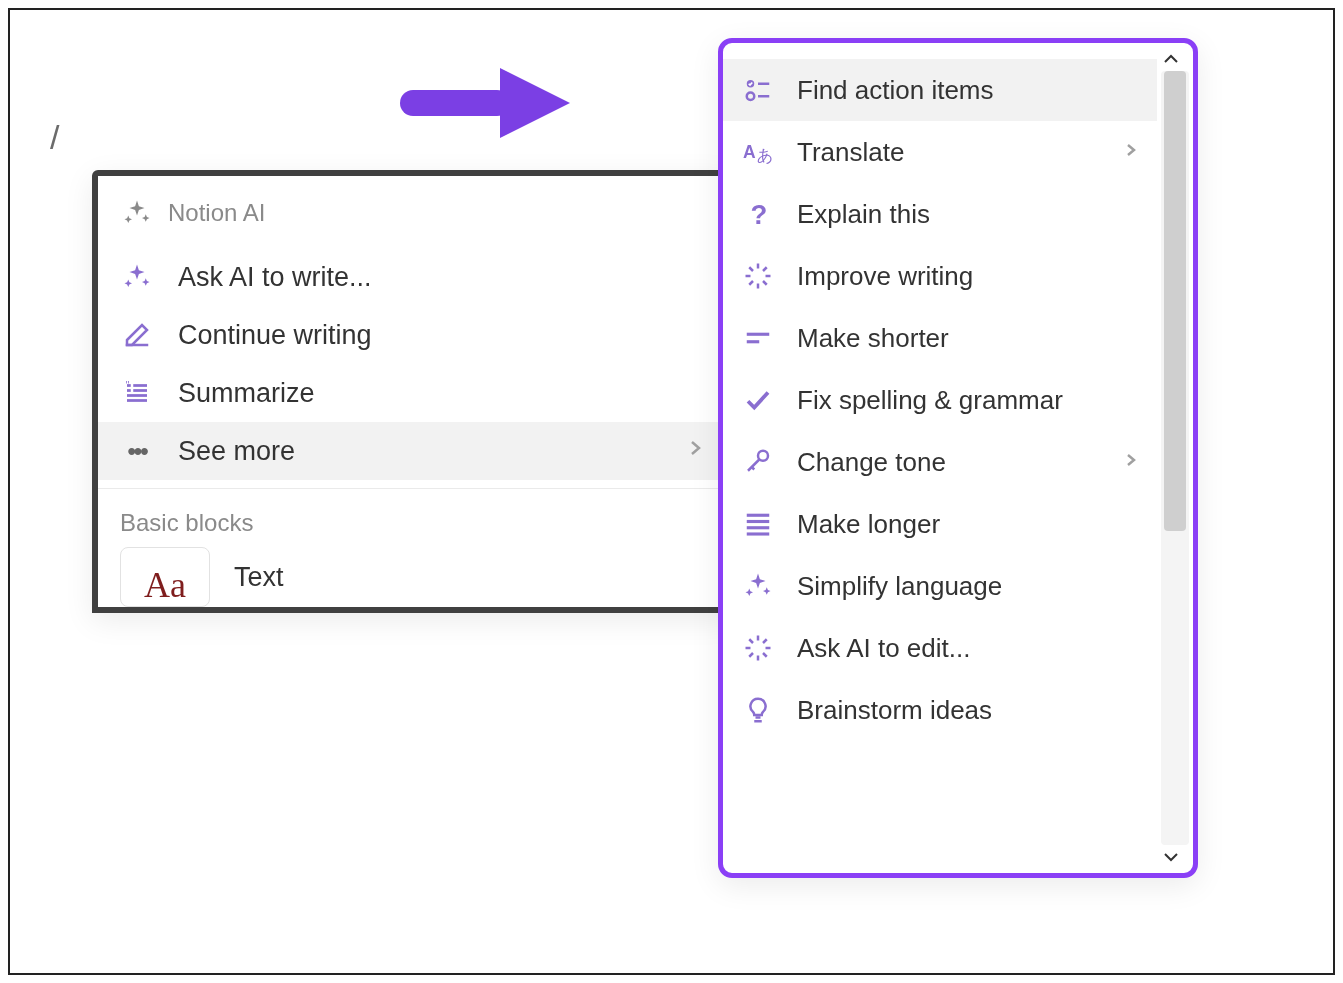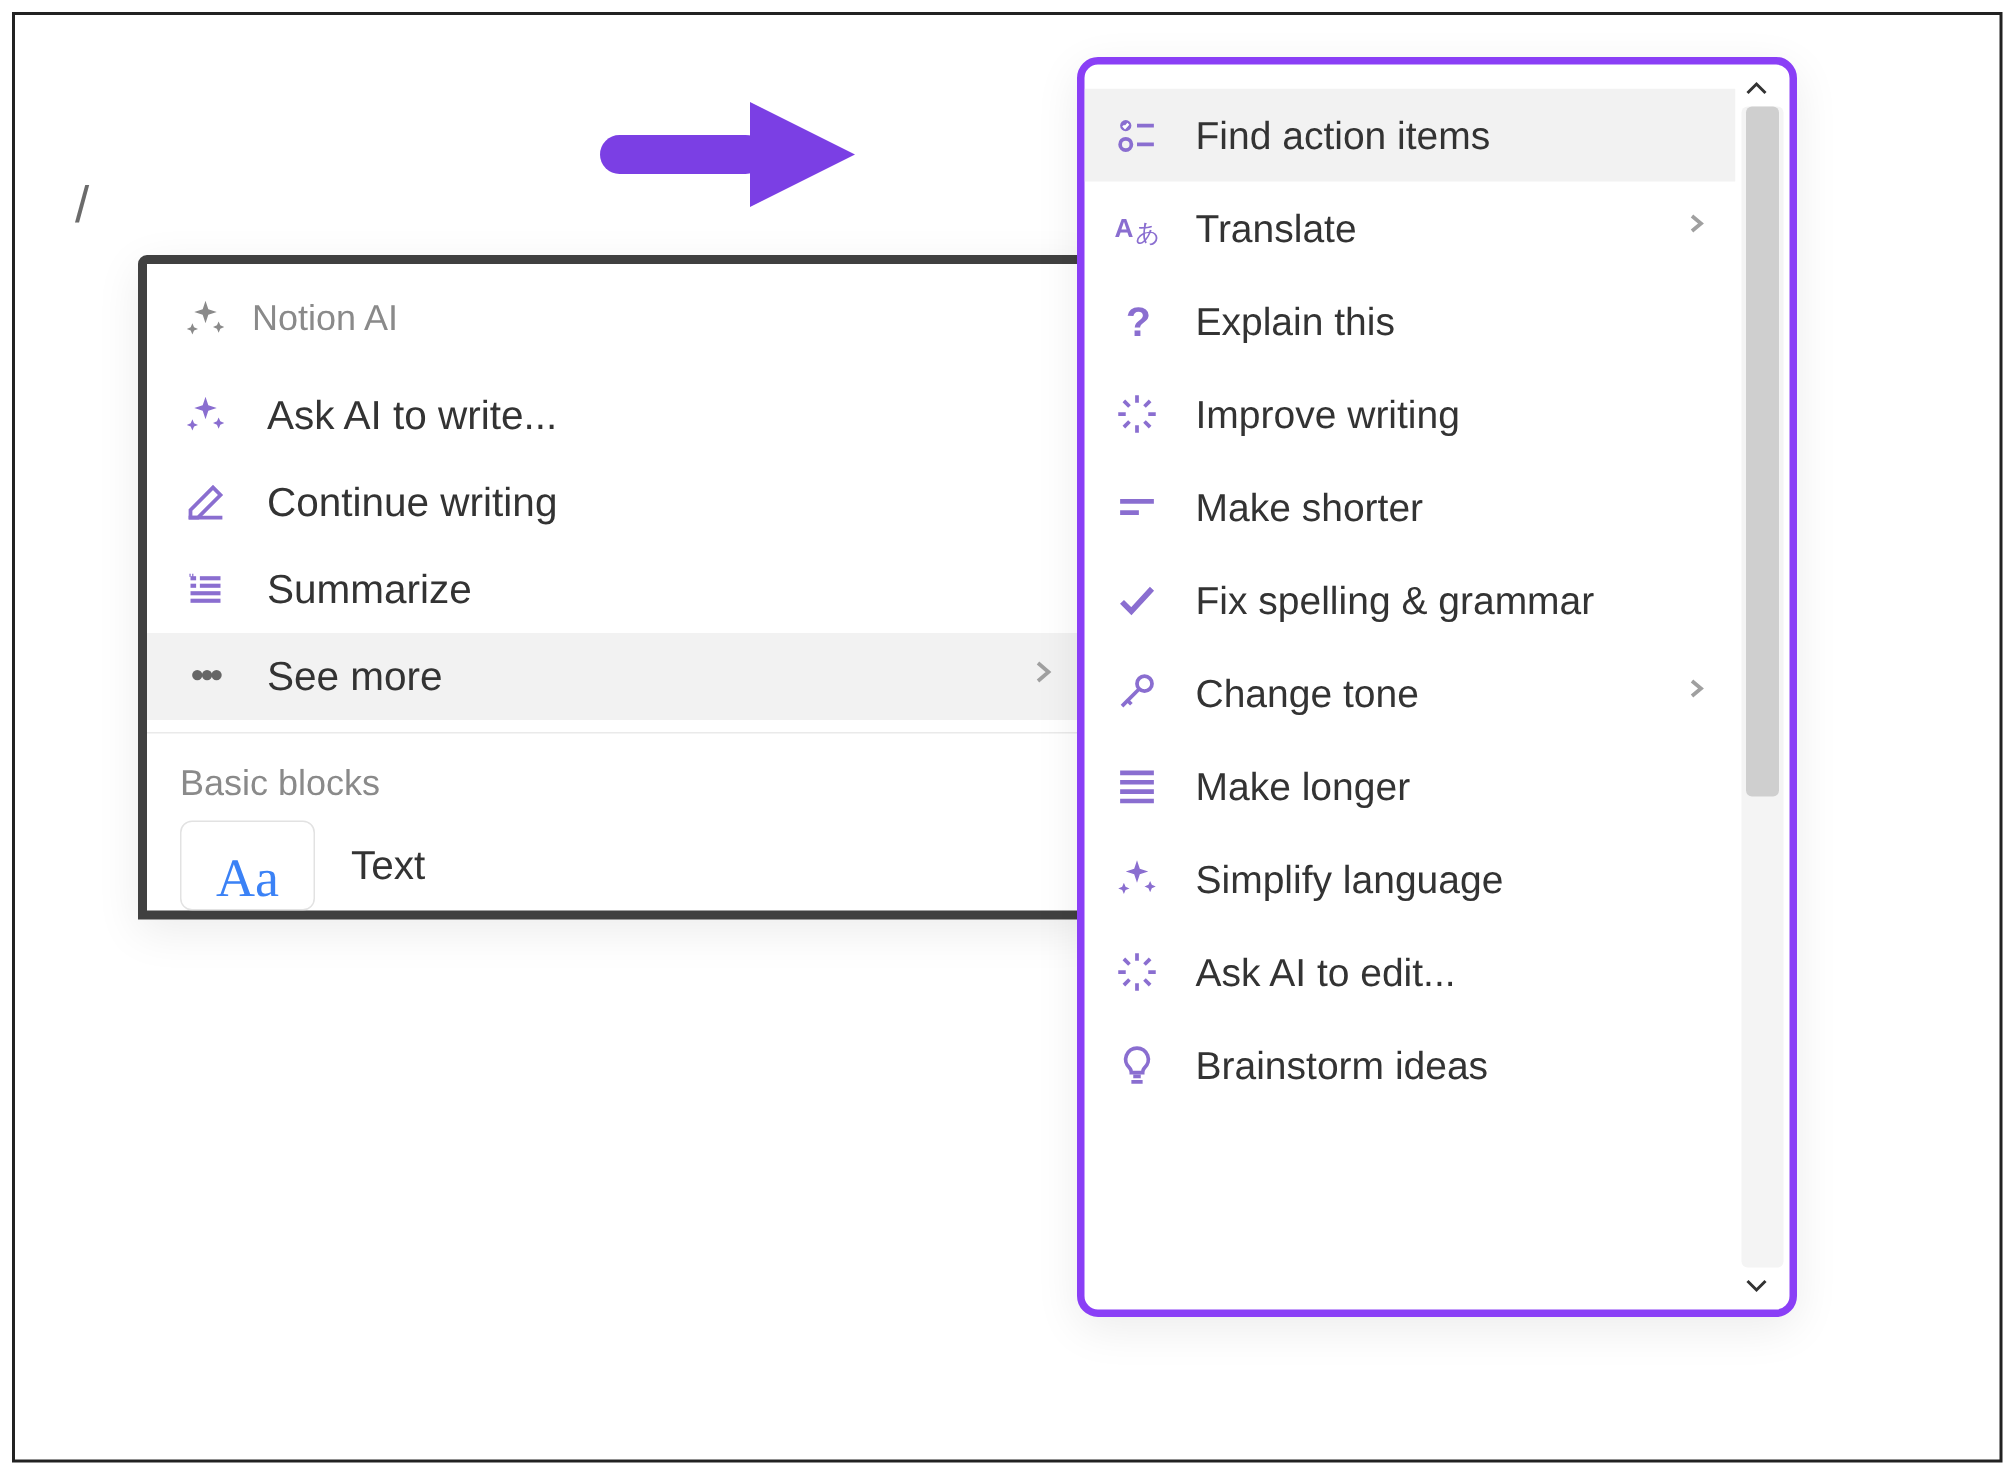--- a/index.html
+++ b/index.html
@@ -82,21 +82,21 @@
   }
   .block-thumb {
     width: 90px; height: 60px;
     border: 1px solid #e2e2e2;
     border-radius: 8px;
     display: flex;
     align-items: flex-end;
     justify-content: center;
     font-family: Georgia, serif;
     font-size: 36px;
-    color: #3b82f6;
+    color: #7f1d1d;
     padding-bottom: 0;
   }
   .block-label {
     font-size: 27px;
     color: #333;
   }
 
   
   .arrow-graphic {
     position: absolute;

